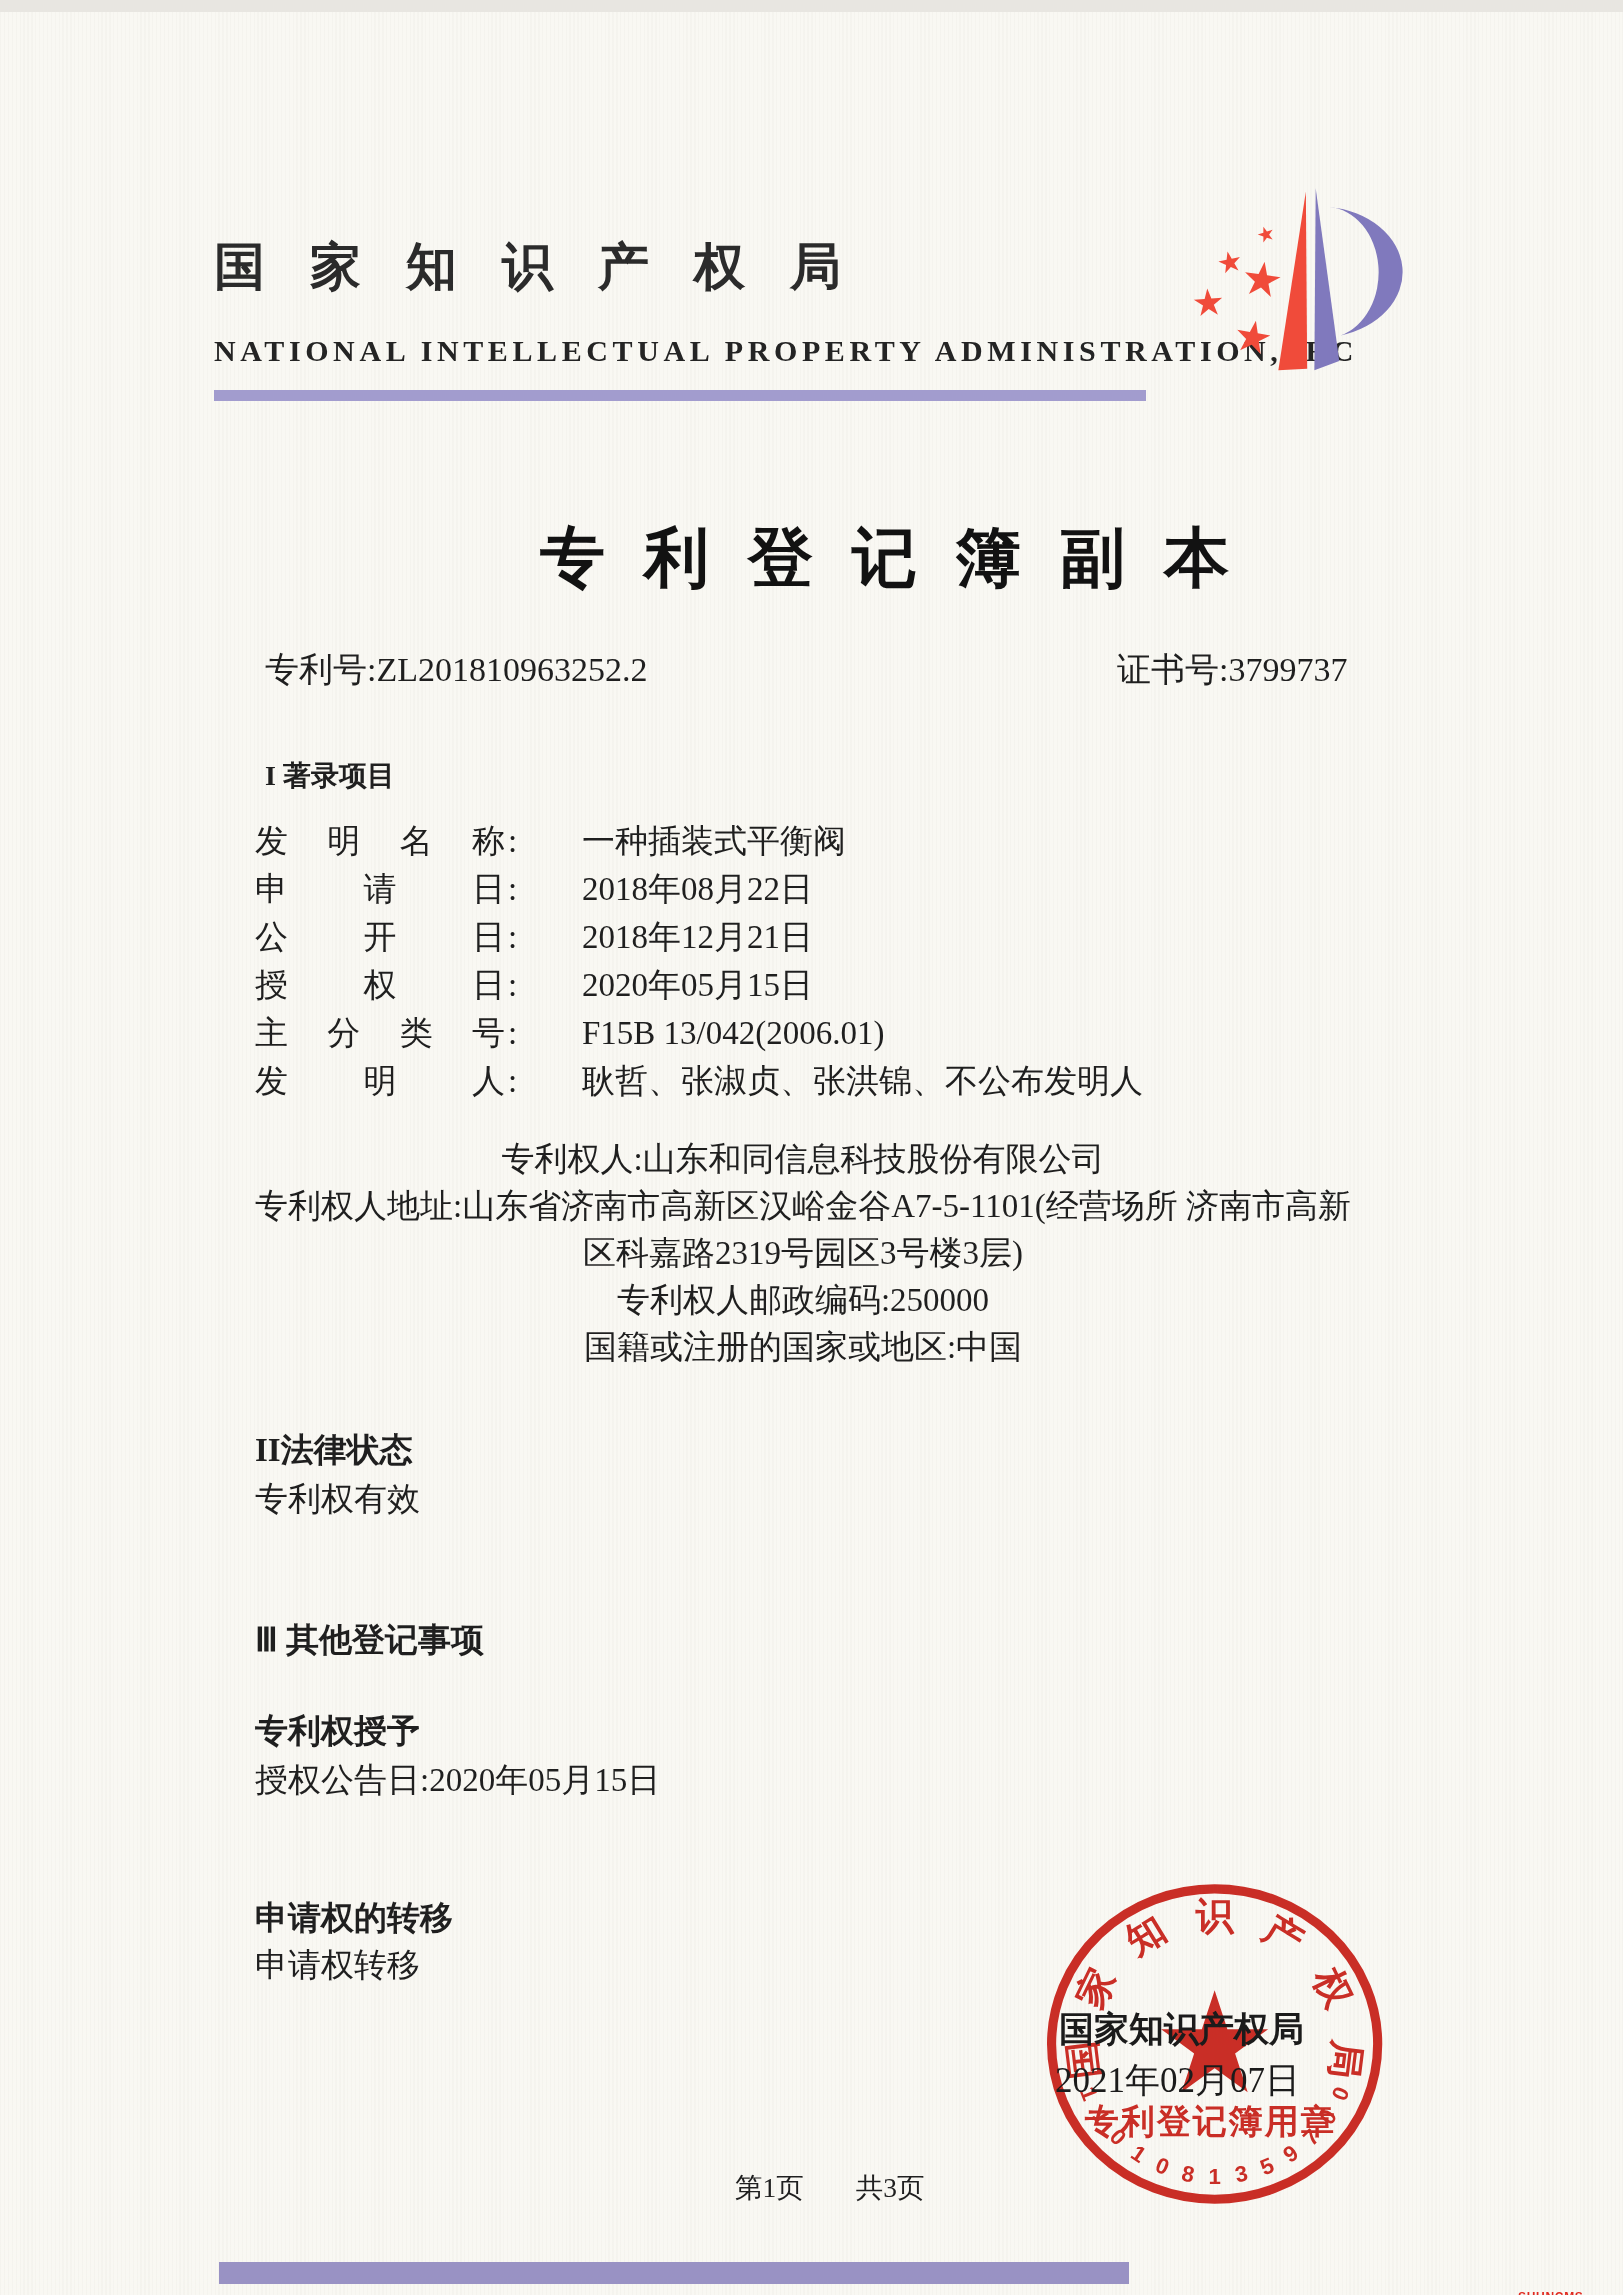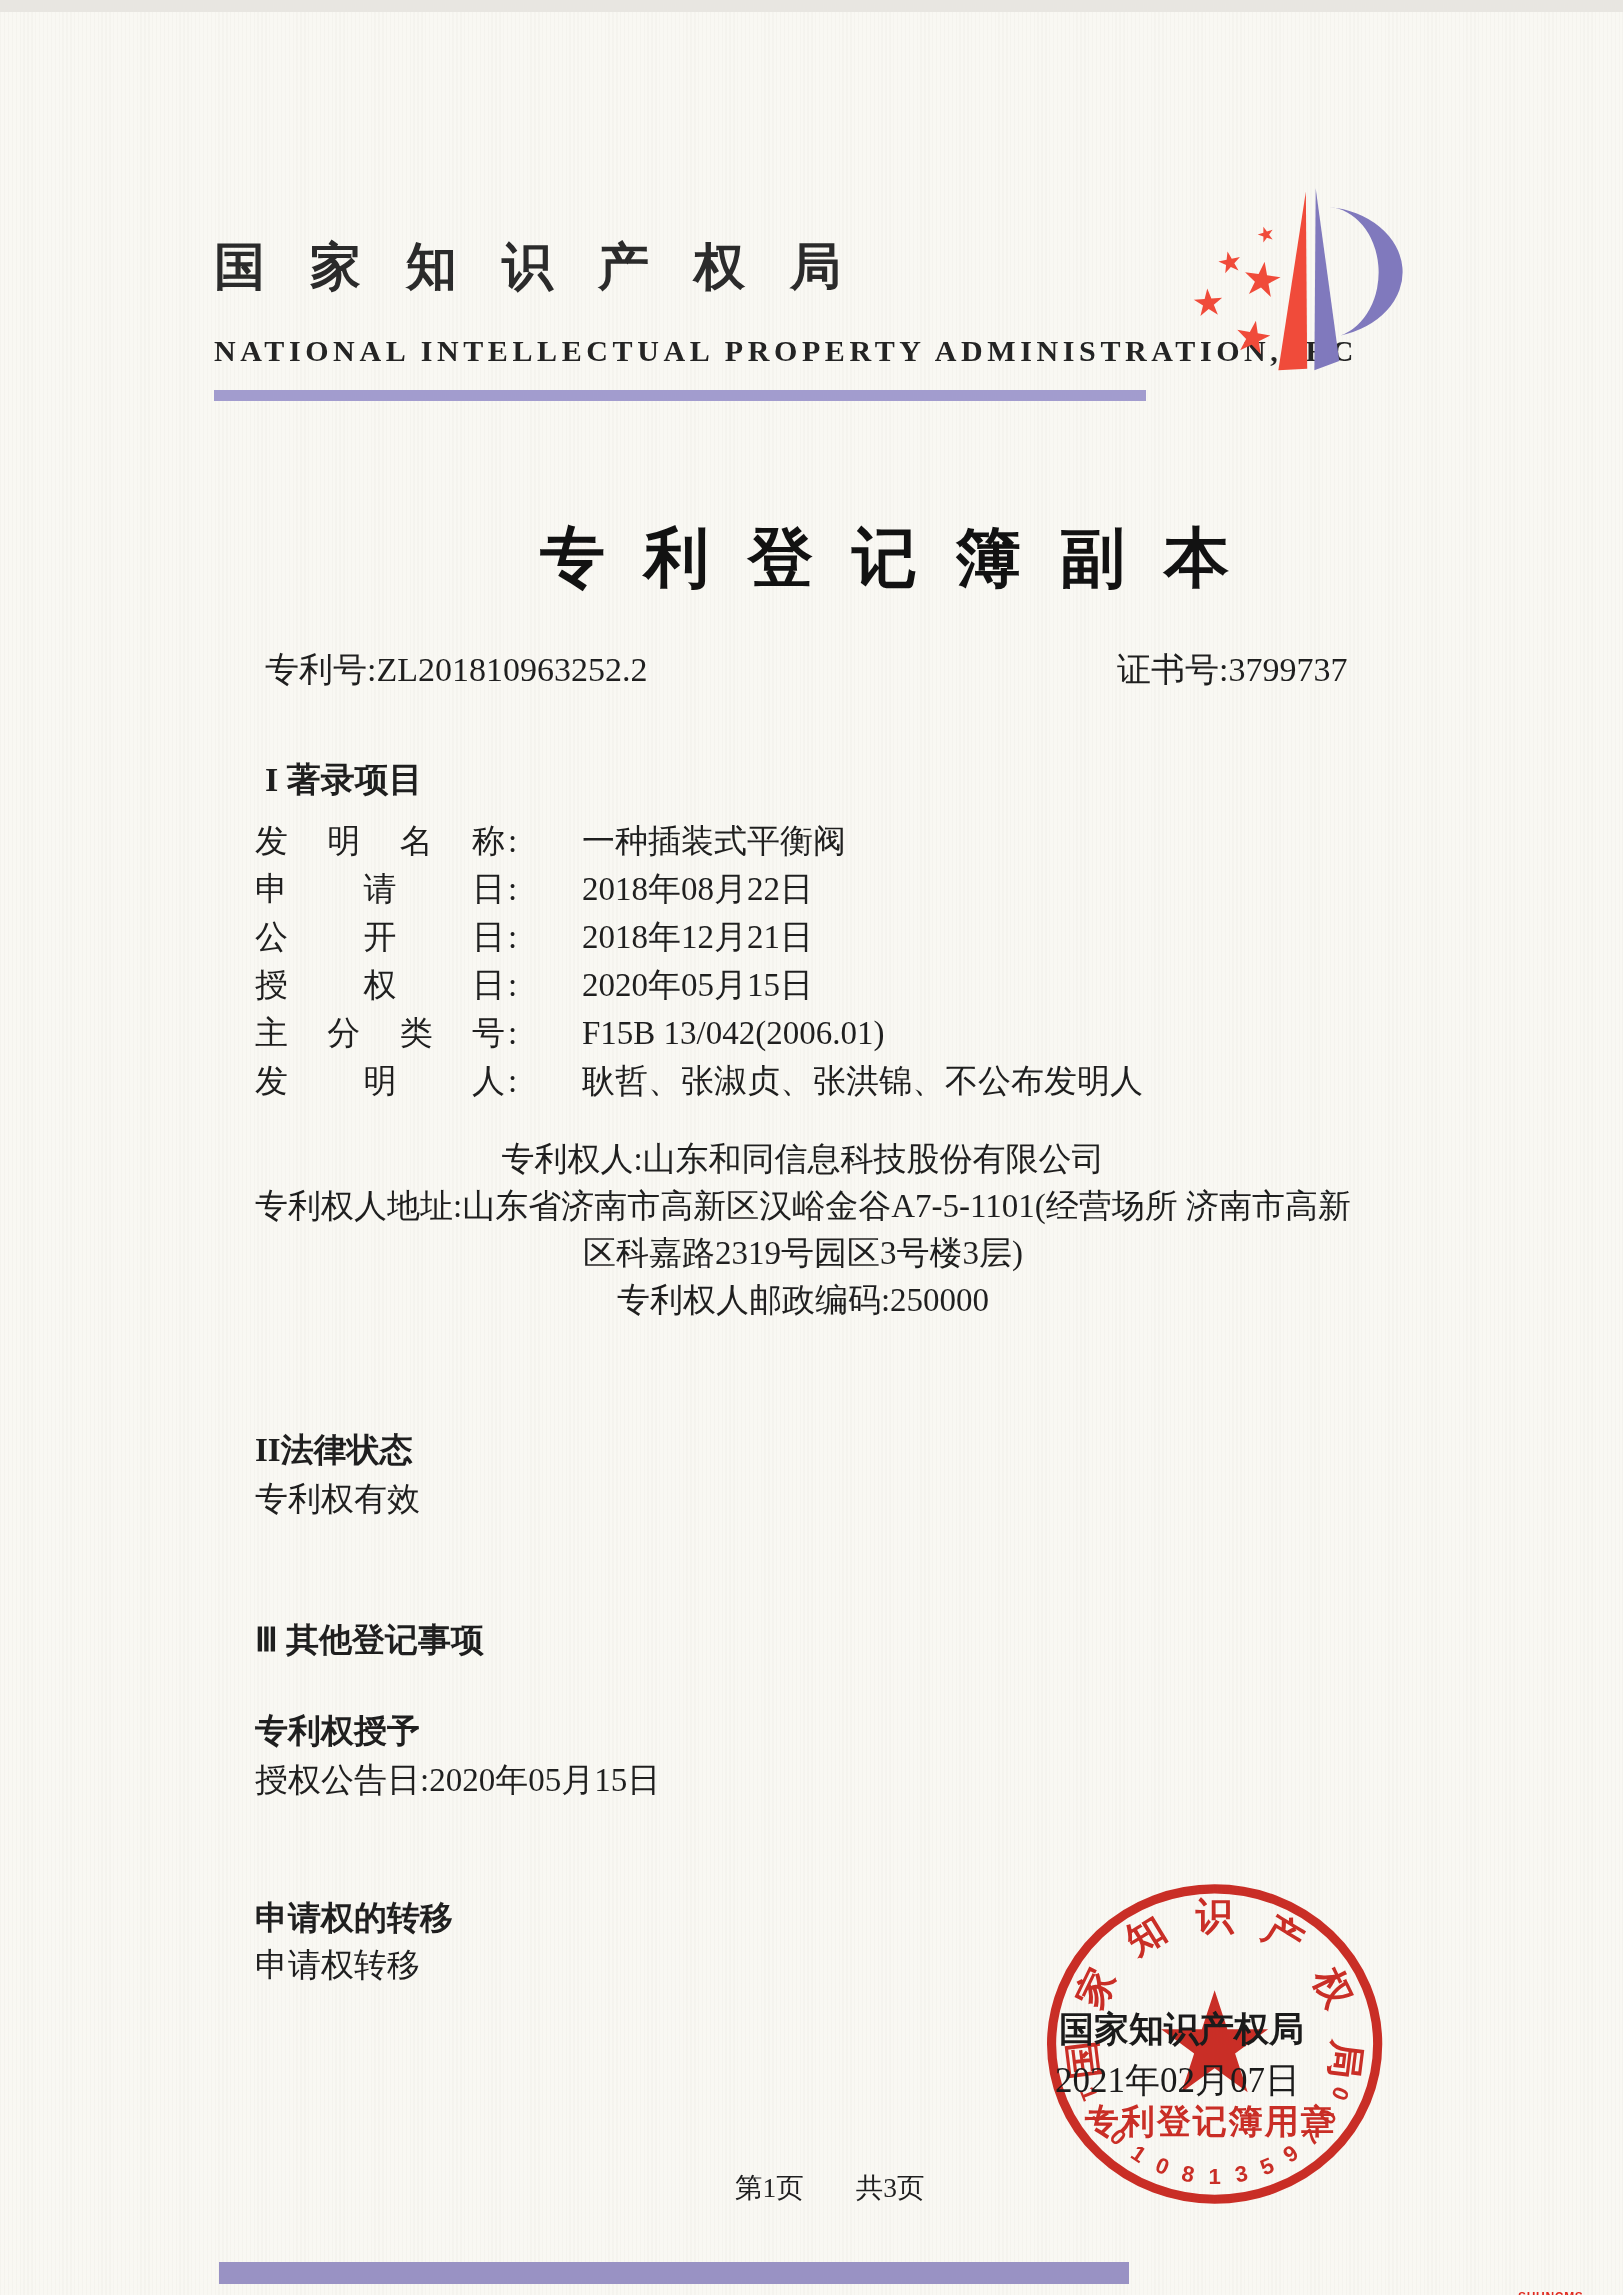--- a/index.html
+++ b/index.html
@@ -22,21 +22,21 @@
   .agency-en{left:214px;top:322px;font-size:30px;font-weight:bold;letter-spacing:4.6px;color:#242424;}
   .bar-top{left:214px;top:378px;width:932px;height:11px;background:#a29cce;}
   .logo-svg{left:1152px;top:144px;}
 
   
   .doc-title{left:540px;top:502px;font-size:65px;font-weight:bold;letter-spacing:39px;color:#121212;}
   .patent-no{left:265px;top:635px;font-size:34px;}
   .cert-no{left:1117px;top:635px;font-size:34px;}
 
   
-  .sec1-heading{left:265px;top:745px;font-size:34px;font-weight:bold;}
+  .sec1-heading{left:265px;top:745px;font-size:28px;font-weight:bold;}
   .field-rows{left:255px;top:805px;font-size:33px;}
   .frow{position:relative;height:48px;line-height:48px;}
   .flabel{position:absolute;left:0;top:0;width:250px;display:flex;justify-content:space-between;}
   .fcolon{position:absolute;left:253px;top:0;}
   .fvalue{position:absolute;left:327px;top:0;white-space:nowrap;}
 
   .patentee-block{left:255px;top:1124px;font-size:33px;}
   .pline{line-height:47px;white-space:nowrap;}
 
   
@@ -152,20 +152,21 @@
         </span>
         <span class="fcolon">:</span>
         <span class="fvalue">耿哲、张淑贞、张洪锦、不公布发明人</span>
       </div>
     </div>
   <div class="abs patentee-block">
       <div class="pline">专利权人:山东和同信息科技股份有限公司</div>
       <div class="pline">专利权人地址:山东省济南市高新区汉峪金谷A7-5-1101(经营场所 济南市高新</div>
       <div class="pline">区科嘉路2319号园区3号楼3层)</div>
       <div class="pline">专利权人邮政编码:250000</div>
+      <div class="pline">国籍或注册的国家或地区:中国</div>
     </div>
 
   <div class="abs legal-heading">II法律状态</div>
   <div class="abs legal-status">专利权有效</div>
 
   <div class="abs other-heading">Ⅲ 其他登记事项</div>
   <div class="abs grant-heading">专利权授予</div>
   <div class="abs grant-line">授权公告日:2020年05月15日</div>
   <div class="abs transfer-heading">申请权的转移</div>
   <div class="abs transfer-line">申请权转移</div>

